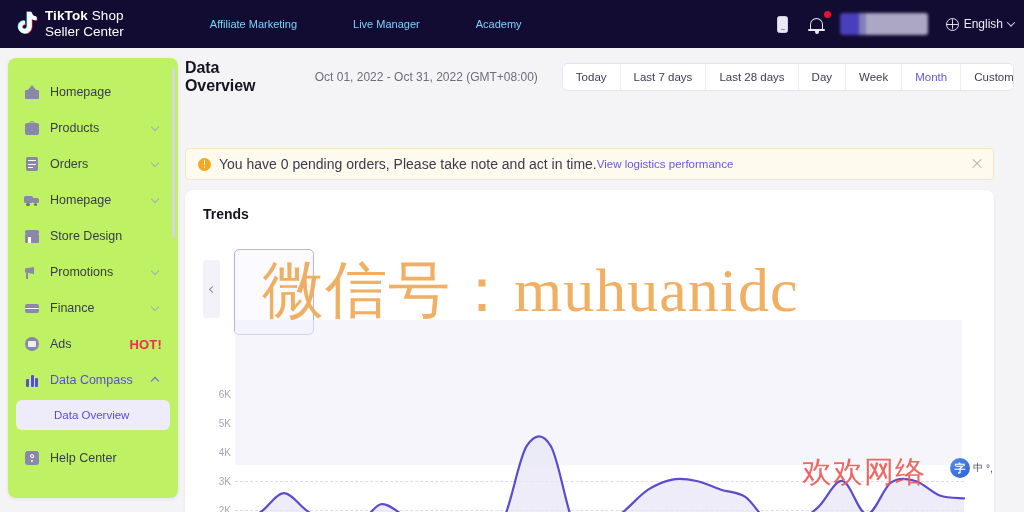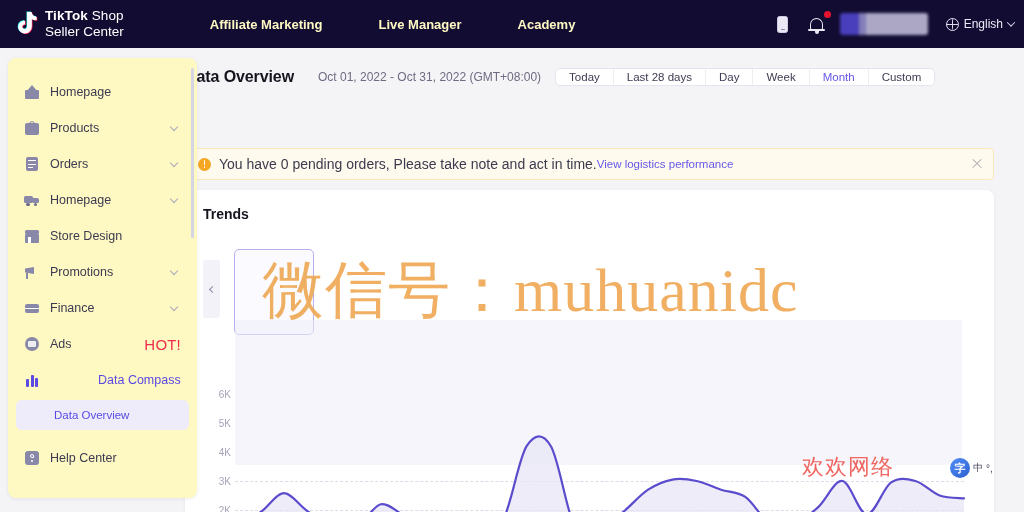--- a/index.html
+++ b/index.html
@@ -23,21 +23,21 @@
     flex: 0 0 26px;
   }
   .brand-text { line-height: 1.18; color: #fff; }
   .brand-l1 { font-size: 13.5px; letter-spacing: .1px; }
   .brand-l1 b { font-weight: bold; }
   .brand-l1 span.shop { font-weight: normal; }
   .brand-l2 { font-size: 13.5px; font-weight: normal; }
 
   .nav-links { display: flex; align-items: center; margin-left: 58px; gap: 0; }
   .nav-link {
-    color: #fef9c3; font-size: 13px; font-weight: bold;
+    color: #7dd3fc; font-size: 11px; font-weight: normal;
     padding: 0 28px; cursor: pointer; white-space: nowrap;
   }
 
   .nav-right {
     position: absolute; right: 10px; top: 0; height: 48px;
     display: flex; align-items: center; gap: 12px;
   }
   .icon-btn { width: 22px; height: 22px; display: flex; align-items: center; justify-content: center; cursor: pointer; position: relative; }
   .phone-ic {
     width: 11px; height: 17px; border: 1.4px solid #cfcde4; border-radius: 2.5px;
@@ -79,42 +79,42 @@
   }
   .globe::before { content:""; position:absolute; left:-0.2px; top:5.1px; width:11.4px; height:1.1px; background:#dedcee; }
   .globe::after { content:""; position:absolute; left:5.2px; top:-0.2px; width:1.1px; height:11.4px; background:#dedcee; border-radius:50%; }
   .chev-d {
     width: 6px; height: 6px; border-right: 1.3px solid #d8d6ea; border-bottom: 1.3px solid #d8d6ea;
     transform: rotate(45deg) translate(-1px,-1px);
   }
 
   
   .sidebar {
-    position: absolute; left: 8px; top: 58px; width: 189px; height: 440px;
-    background: #fef9c3; border-radius: 8px;
+    position: absolute; left: 8px; top: 58px; width: 170px; height: 440px;
+    background: #bef264; border-radius: 8px;
     box-shadow: 0 1px 4px rgba(20,18,60,.07);
     padding-top: 16px; overflow: hidden;
     z-index: 20;
   }
   .side-item {
     display: flex; align-items: center; height: 36px;
     margin: 0 8px; padding: 0 8px; border-radius: 6px;
     color: #3b3a50; font-size: 12.5px; cursor: pointer; position: relative;
   }
   .side-item + .side-item { margin-top: 0; }
   .side-ic { width: 16px; flex: 0 0 16px; height: 16px; margin-right: 10px; position: relative; }
   .side-label { flex: 1; white-space: nowrap; }
   .side-caret {
     width: 6px; height: 6px; border-right: 1.3px solid #a9a7bb; border-bottom: 1.3px solid #a9a7bb;
     transform: rotate(45deg); margin-right: 4px; margin-top: -3px;
   }
   .side-caret.up { transform: rotate(-135deg); margin-top: 2px; border-color: #6b5ce7; }
-  .side-item.active { color: #5a4ae3; gap: 48px; }
+  .side-item.active { color: #5a4ae3; }
   .hot {
-    color: #ef2e4e; font-size: 15px; font-weight: normal; margin-left: 13px; letter-spacing: .2px;
+    color: #ef2e4e; font-size: 13px; font-weight: bold; margin-left: 13px; letter-spacing: .2px;
   }
   .sub-item {
     margin: 2px 8px 0 8px; height: 30px; display: flex; align-items: center;
     border-radius: 6px; background: #eeecfb; color: #5a4ae3;
     font-size: 11.5px; padding-left: 38px; cursor: pointer;
   }
   .spacer-gap { height: 10px; }
   .side-scrollbar {
     position: absolute; right: 3px; top: 10px; width: 3px; height: 170px;
     background: #d6d5e2; border-radius: 2px;
@@ -154,21 +154,21 @@
   
   .content { position: absolute; left: 178px; top: 48px; width: 846px; height: 464px; }
 
   .page-head {
     position: absolute; left: 7px; top: 10px; right: 10px; height: 38px;
     display: flex; align-items: center;
   }
   .page-title { font-size: 16px; font-weight: bold; color: #16141f; letter-spacing: -.1px; }
   .date-range { margin-left: 24px; font-size: 12px; color: #6d6b80; white-space: nowrap; }
   .range-tabs {
-    margin-left: 14px; display: flex; align-items: stretch; height: 18px;
+    margin-left: 24px; display: flex; align-items: stretch; height: 28px;
     background: #ffffff; border: 1px solid #e6e5ef; border-radius: 5px; overflow: hidden;
   }
   .range-tab {
     display: flex; align-items: center; padding: 0 13px; font-size: 11.5px; color: #3e3c52;
     border-right: 1px solid #ededf4; cursor: pointer; white-space: nowrap;
   }
   .range-tab:last-child { border-right: none; }
   .range-tab.active { color: #6557e8; }
 
   .banner {
@@ -244,21 +244,21 @@
   }
 
   
   .wm-orange {
     position: absolute; left: 262px; top: 248px; z-index: 60;
     font-family: "Liberation Serif", serif; font-size: 62px; color: #efa955;
     letter-spacing: 1px; white-space: nowrap; pointer-events: none; opacity: .92;
   }
   .wm-red {
     position: absolute; left: 802px; top: 452px; z-index: 60;
-    font-family: "Liberation Serif", serif; font-size: 22px; color: #ef5a55;
+    font-family: "Liberation Serif", serif; font-size: 30px; color: #ef5a55;
     letter-spacing: 1px; white-space: nowrap; pointer-events: none; opacity: .92;
   }
   .ime {
     position: absolute; left: 950px; top: 458px; z-index: 61; display: flex; align-items: center; gap: 3px;
   }
   .ime-badge {
     width: 20px; height: 20px; border-radius: 50%;
     background: linear-gradient(140deg,#4f8ef7,#2f5fd0);
     color: #fff; font-size: 11px; font-weight: bold; display: flex; align-items: center; justify-content: center;
     font-family: "DejaVu Sans", sans-serif;
@@ -401,20 +401,21 @@
     <div class="side-scrollbar"></div>
   </div>
 
   <div class="content">
 
     <div class="page-head">
       <div class="page-title">Data Overview</div>
       <div class="date-range">Oct 01, 2022 - Oct 31, 2022 (GMT+08:00)</div>
       <div class="range-tabs">
         <div class="range-tab">Today</div>
+        <div class="range-tab">Last 7 days</div>
         <div class="range-tab">Last 28 days</div>
         <div class="range-tab">Day</div>
         <div class="range-tab">Week</div>
         <div class="range-tab active">Month</div>
         <div class="range-tab">Custom</div>
       </div>
     </div>
 
     <div class="banner">
       <span class="warn-ic"></span>

